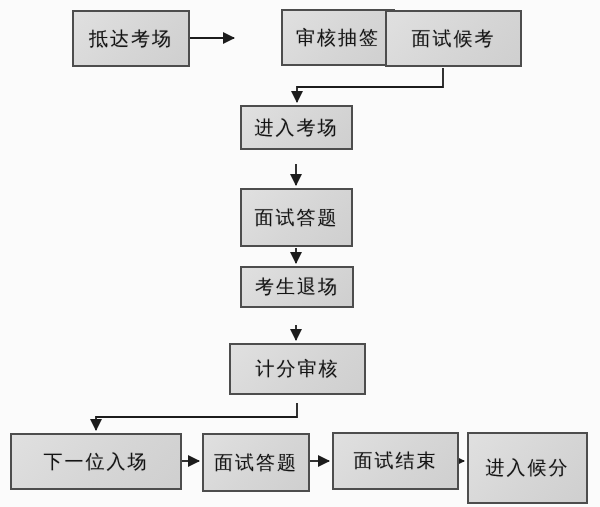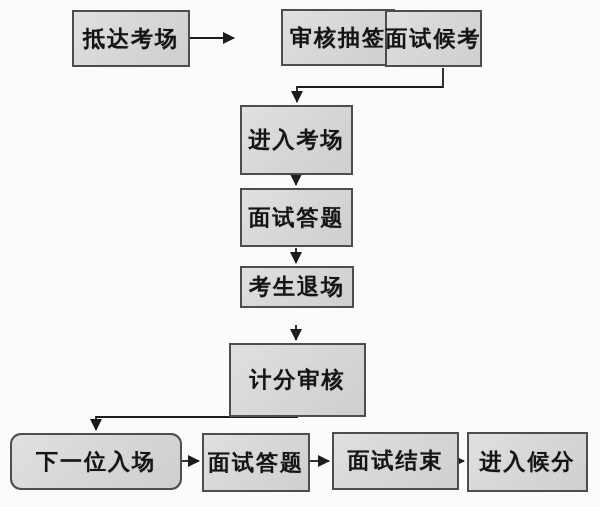--- a/index.html
+++ b/index.html
@@ -24,38 +24,38 @@
   }
   .node {
     position: absolute;
     display: flex;
     align-items: center;
     justify-content: center;
     box-sizing: border-box;
     background: linear-gradient(135deg, #e0e0e0 0%, #d6d6d6 55%, #cfcfcf 100%);
     border: 2px solid #4d4d4d;
     color: #141414;
-    font-size: 22px;
-    font-weight: bold;
+    font-size: 19px;
+    font-weight: normal;
     letter-spacing: 2px;
     white-space: nowrap;
     text-shadow: 0 0 1px rgba(20,20,20,0.35);
   }
   
   .n-arrive        { left: 72px;  top: 10px;  width: 118px; height: 57px; }
   .n-review        { left: 237px; top: 9px;   width: 114px; height: 57px; margin-left: 44px; }
-  .n-wait          { left: 385px; top: 10px;  width: 97px; height: 57px; }
-  .n-enter         { left: 240px; top: 105px; width: 113px; height: 70px; }
+  .n-wait          { left: 385px; top: 10px;  width: 137px; height: 57px; }
+  .n-enter         { left: 240px; top: 105px; width: 113px; height: 45px; }
   .n-answer1       { left: 240px; top: 188px; width: 113px; height: 59px; }
   .n-exit          { left: 240px; top: 266px; width: 114px; height: 42px; }
-  .n-score         { left: 229px; top: 343px; width: 137px; height: 74px; }
-  .n-next          { left: 10px;  top: 433px; width: 172px; height: 57px; border-radius: 11px; }
+  .n-score         { left: 229px; top: 343px; width: 137px; height: 52px; }
+  .n-next          { left: 10px;  top: 433px; width: 172px; height: 57px; }
   .n-answer2       { left: 202px; top: 433px; width: 108px; height: 59px; }
   .n-end           { left: 332px; top: 432px; width: 127px; height: 58px; }
-  .n-waitscore     { left: 467px; top: 432px; width: 121px; height: 60px; }
+  .n-waitscore     { left: 467px; top: 432px; width: 121px; height: 72px; }
 </style>
 </head>
 <body>
 
 <div class="canvas">
 
   <svg class="connectors" viewBox="0 0 600 507" xmlns="http://www.w3.org/2000/svg">
     <defs>
       <marker id="arw" markerUnits="userSpaceOnUse" markerWidth="16" markerHeight="16" refX="11" refY="7" orient="auto">
         <path d="M0,1 L12,7 L0,13 Z" fill="#1c1c1c"></path>

